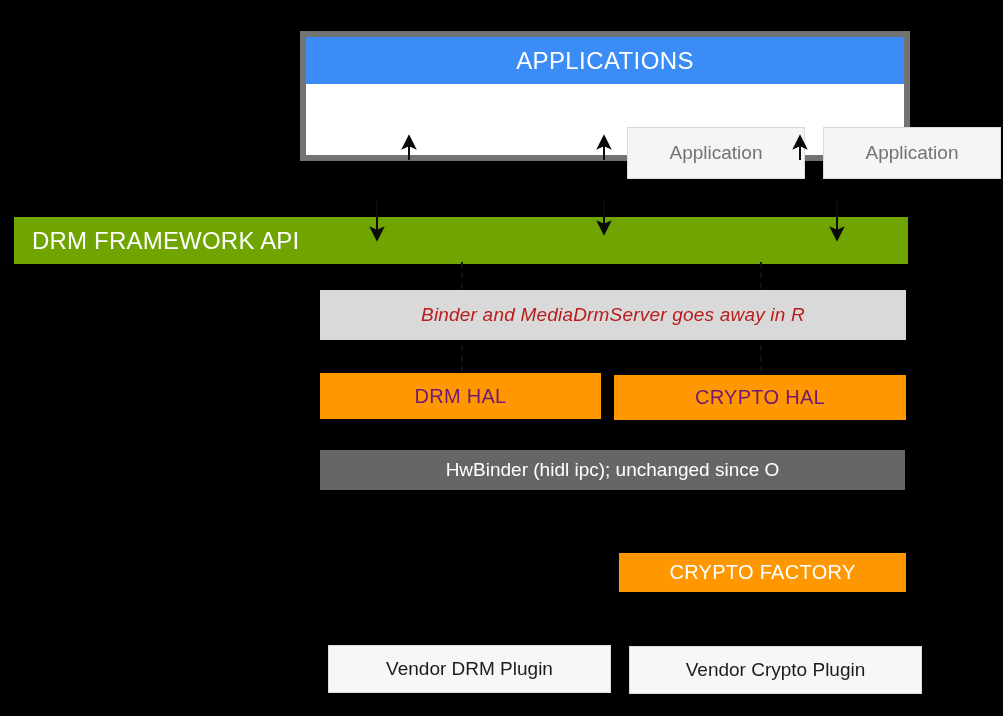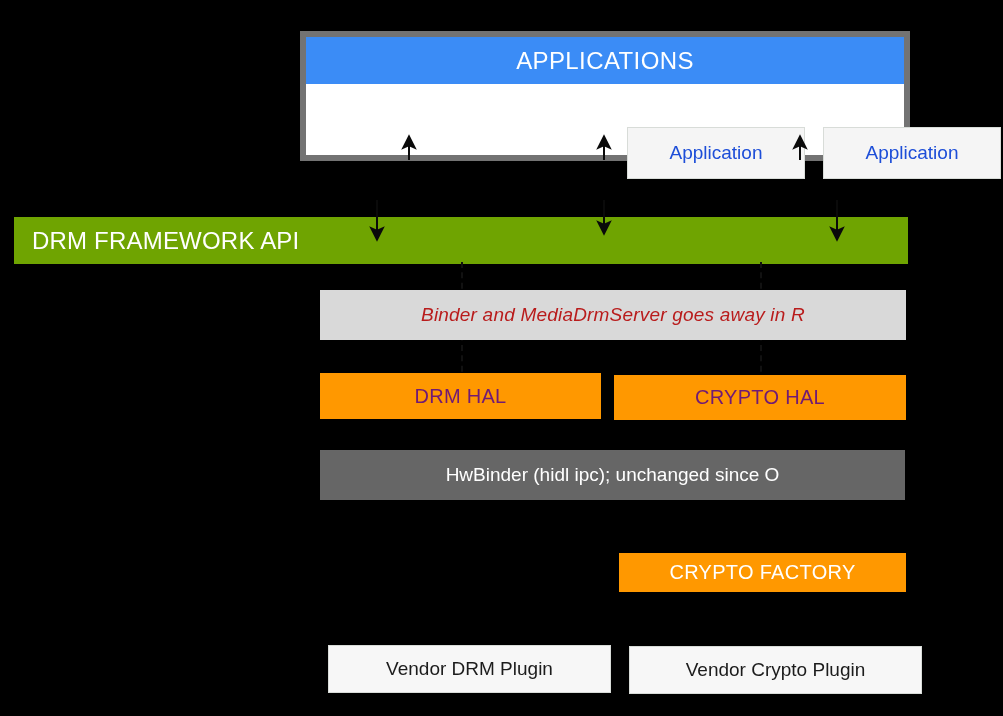--- a/index.html
+++ b/index.html
@@ -49,21 +49,21 @@
     position: absolute;
     top: 90px;
     height: 52px;
     background: #f5f5f5;
     border: 1px solid #d8dcd8;
     box-sizing: border-box;
     display: flex;
     align-items: center;
     justify-content: center;
     font-size: 19px;
-    color: #1d4ed8;
+    color: #737373;
   }
   .app-box.a1 { left: 321px; width: 178px; }
   .app-box.a2 { left: 517px; width: 178px; }
 
   
   .framework-bar {
     position: absolute;
     left: 14px;
     top: 217px;
     width: 894px;
@@ -112,21 +112,21 @@
   }
   .hal-box.drm     { left: 320px; top: 373px; width: 281px; height: 46px; }
   .hal-box.crypto  { left: 614px; top: 375px; width: 292px; height: 45px; }
 
   
   .hwbinder-band {
     position: absolute;
     left: 320px;
     top: 450px;
     width: 585px;
-    height: 50px;
+    height: 40px;
     background: #666666;
     color: #ffffff;
     display: flex;
     align-items: center;
     justify-content: center;
     font-size: 19px;
     box-sizing: border-box;
   }
 
   

